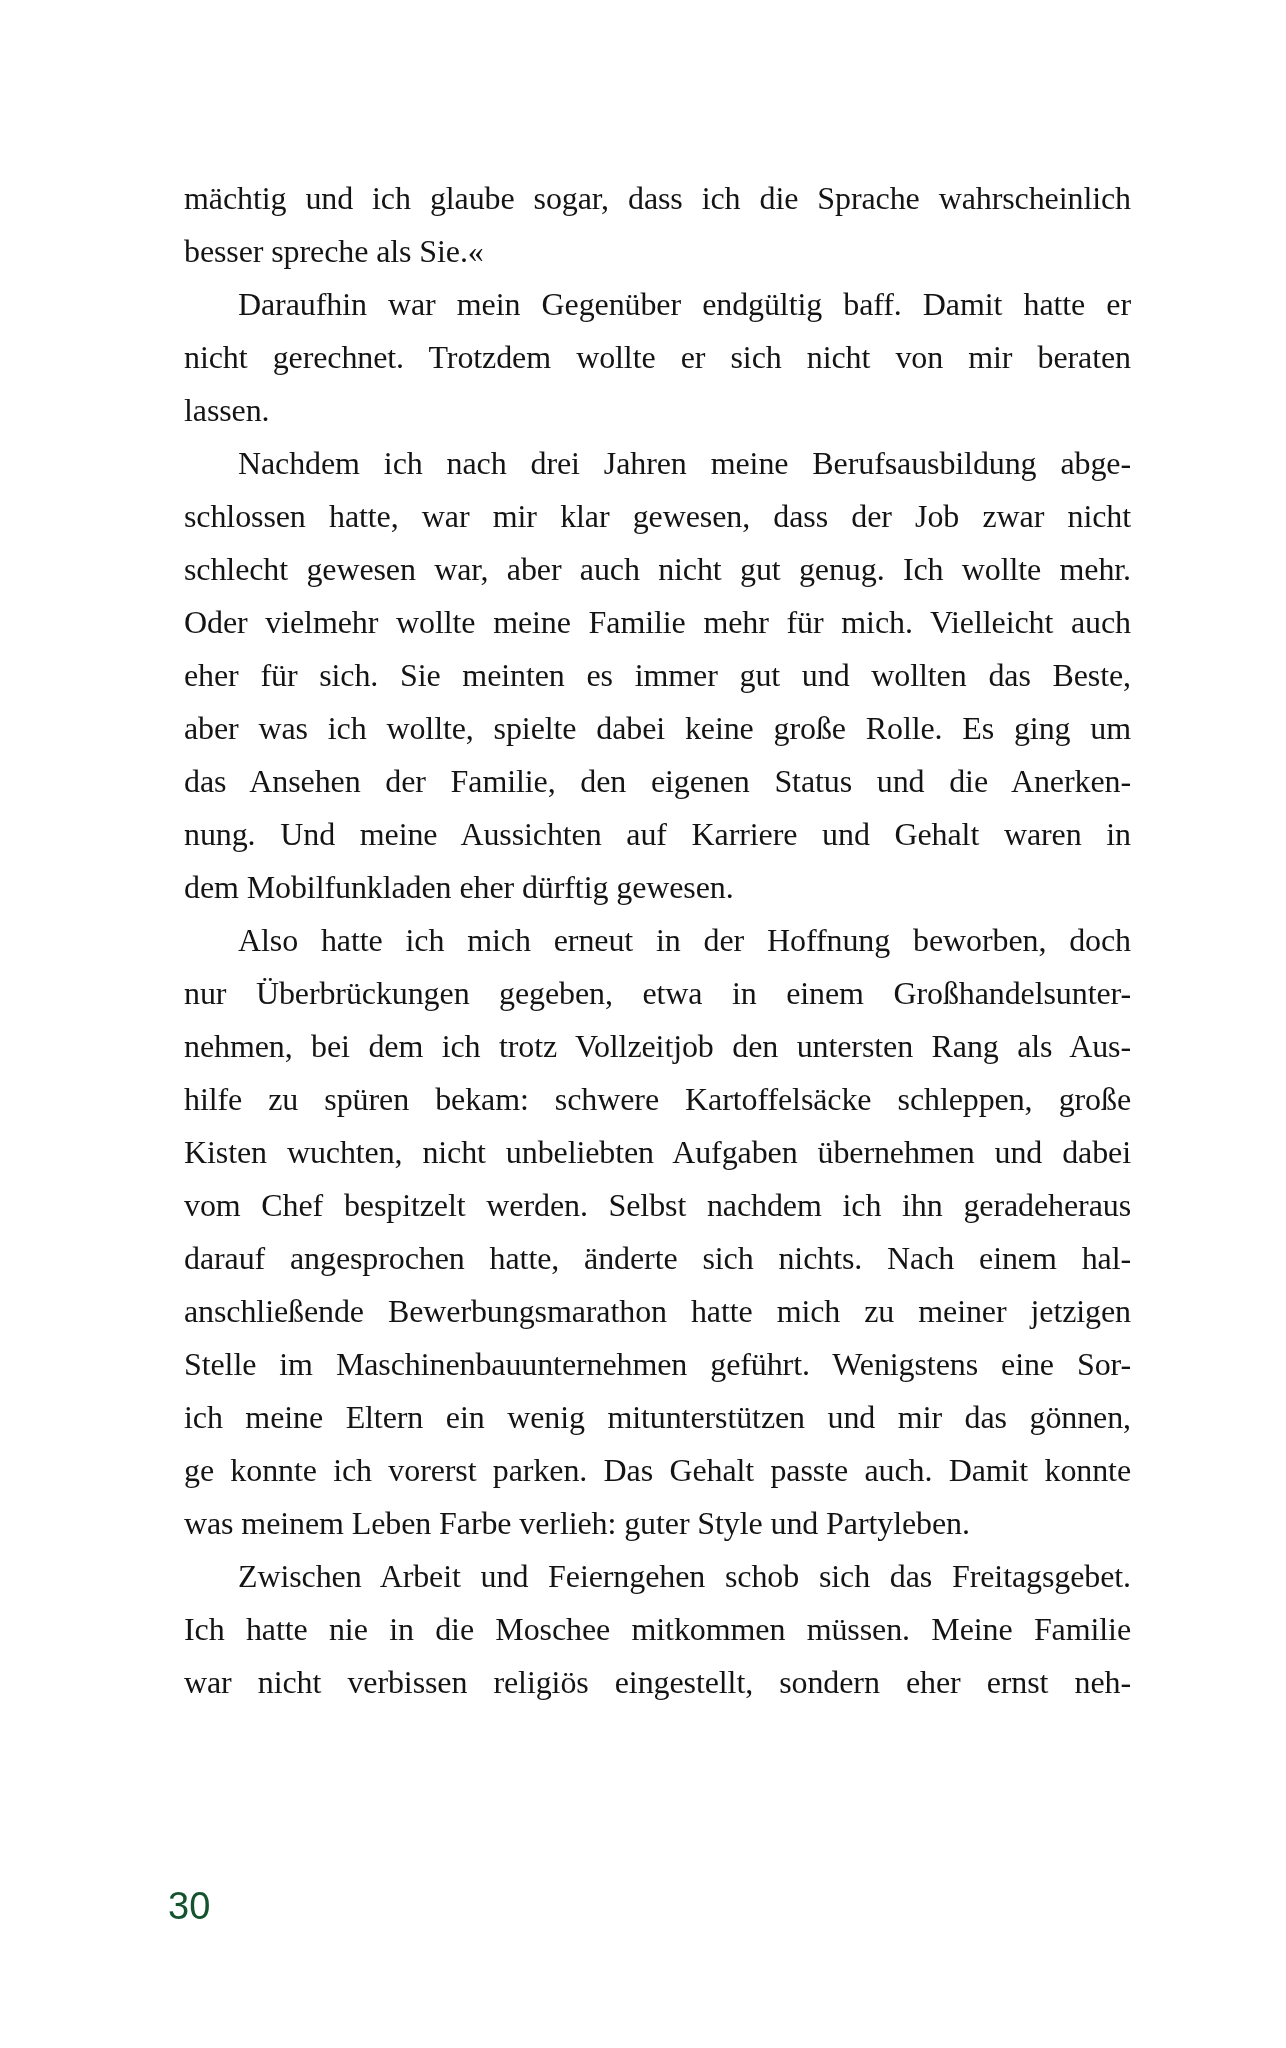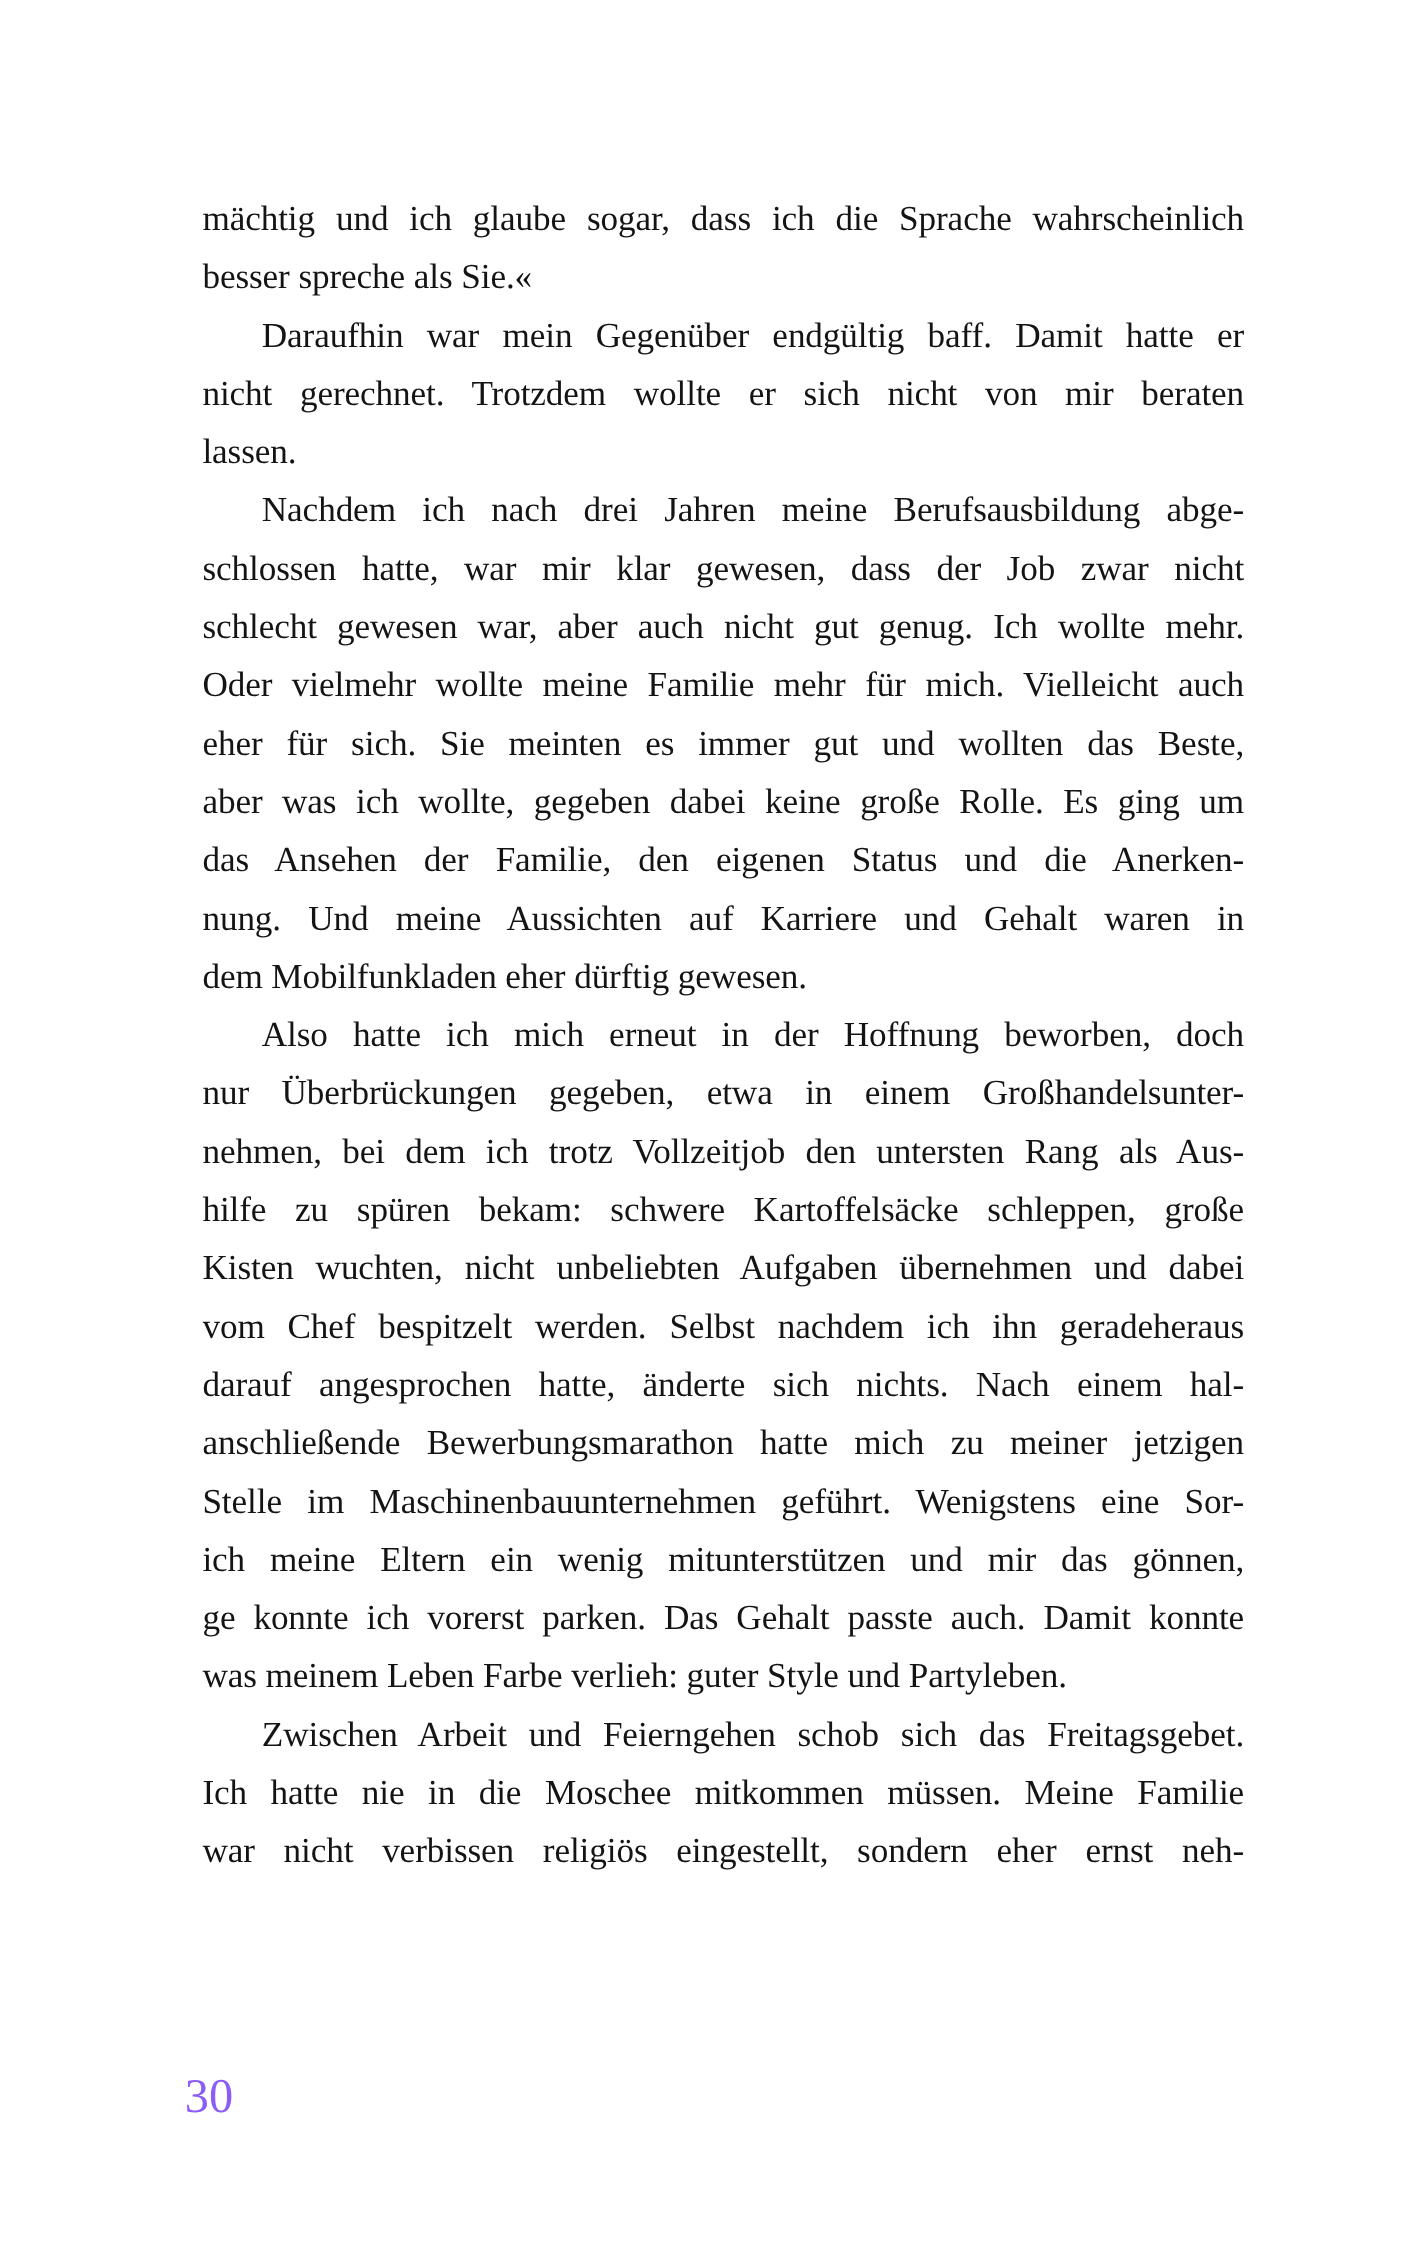--- a/index.html
+++ b/index.html
@@ -38,42 +38,42 @@
   }
   
   .text-line.par-end {
     text-align: center;
     text-align-last: left;
   }
   .page-number {
     position: absolute;
     left: 168px;
     top: 1884px;
-    font-family: Liberation Serif, serif;
-    font-size: 44px;
+    font-family: Liberation Sans, sans-serif;
+    font-size: 38px;
     line-height: 44px;
-    color: #8b5cf6;
+    color: #14532d;
   }
 </style>
 </head>
 <body>
 
 <div class="book-page">
   <div class="text-block">
     <div class="text-line">mächtig und ich glaube sogar, dass ich die Sprache wahrscheinlich</div>
     <div class="text-line par-end">besser spreche als Sie.«</div>
     <div class="text-line par-first">Daraufhin war mein Gegenüber endgültig baff. Damit hatte er</div>
     <div class="text-line">nicht gerechnet. Trotzdem wollte er sich nicht von mir beraten</div>
     <div class="text-line par-end">lassen.</div>
     <div class="text-line par-first">Nachdem ich nach drei Jahren meine Berufsausbildung abge-</div>
     <div class="text-line">schlossen hatte, war mir klar gewesen, dass der Job zwar nicht</div>
     <div class="text-line">schlecht gewesen war, aber auch nicht gut genug. Ich wollte mehr.</div>
     <div class="text-line">Oder vielmehr wollte meine Familie mehr für mich. Vielleicht auch</div>
     <div class="text-line">eher für sich. Sie meinten es immer gut und wollten das Beste,</div>
-    <div class="text-line">aber was ich wollte, gegeben dabei keine große Rolle. Es ging um</div>
+    <div class="text-line">aber was ich wollte, spielte dabei keine große Rolle. Es ging um</div>
     <div class="text-line">das Ansehen der Familie, den eigenen Status und die Anerken-</div>
     <div class="text-line">nung. Und meine Aussichten auf Karriere und Gehalt waren in</div>
     <div class="text-line par-end">dem Mobilfunkladen eher dürftig gewesen.</div>
     <div class="text-line par-first">Also hatte ich mich erneut in der Hoffnung beworben, doch</div>
     <div class="text-line">nur Überbrückungen gegeben, etwa in einem Großhandelsunter-</div>
     <div class="text-line">nehmen, bei dem ich trotz Vollzeitjob den untersten Rang als Aus-</div>
     <div class="text-line">hilfe zu spüren bekam: schwere Kartoffelsäcke schleppen, große</div>
     <div class="text-line">Kisten wuchten, nicht unbeliebten Aufgaben übernehmen und dabei</div>
     <div class="text-line">vom Chef bespitzelt werden. Selbst nachdem ich ihn geradeheraus</div>
     <div class="text-line">darauf angesprochen hatte, änderte sich nichts. Nach einem hal-</div>

